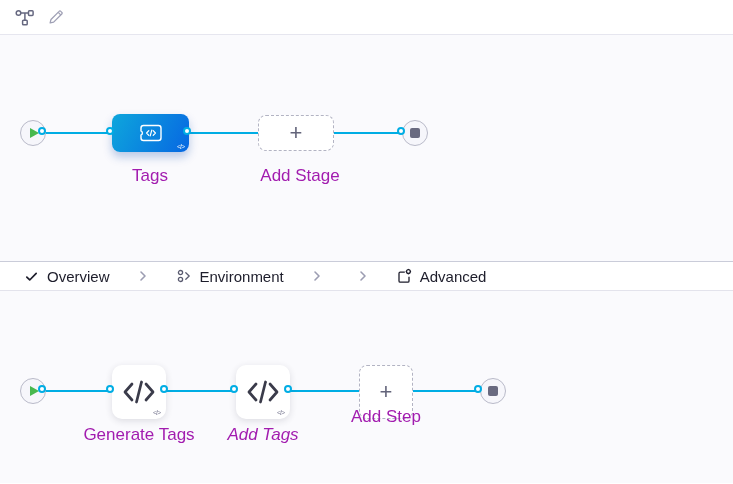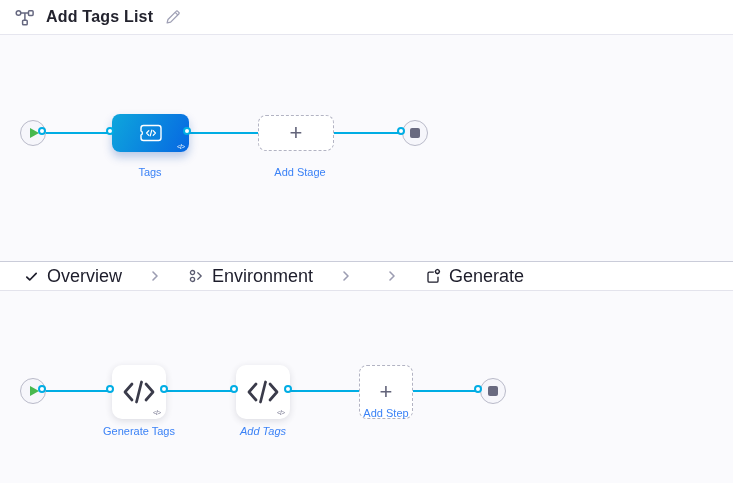--- a/index.html
+++ b/index.html
@@ -119,42 +119,42 @@
   }
   .step-card .badge {
     position: absolute;
     right: 6px; bottom: 3px;
     font-size: 7px;
     color: #7d7e95;
     letter-spacing: -1px;
   }
   .flow-label {
     position: absolute;
-    font-size: 11px;
-    color: #3b82f6;
+    font-size: 17px;
+    color: #a21caf;
     white-space: nowrap;
     transform: translateX(-50%);
     z-index: 2;
   }
   
   .tabbar {
     height: 30px;
     background: #fff;
     border-top: 1px solid #caccd9;
     border-bottom: 1px solid #e3e3ec;
     display: flex;
     align-items: center;
     padding-left: 14px;
     position: relative;
   }
   .tab {
     display: flex;
     align-items: center;
     gap: 8px;
-    font-size: 18px;
+    font-size: 15px;
     color: #1d1d2b;
     height: 100%;
     padding: 0 10px;
     position: relative;
     cursor: pointer;
     background: none; border: none;
     font-family: inherit;
   }
   .tab.active { font-weight: 700; padding: 0 24px; }
   .tab.active .underline {
@@ -175,21 +175,20 @@
 
 <div class="header">
   <span style="display:flex;">
     <svg width="22" height="20" viewBox="0 0 22 20" fill="none" stroke="#666880" stroke-width="1.5">
       <circle cx="4.5" cy="6" r="2.3"></circle>
       <rect x="14.5" y="3.8" width="4.6" height="4.6" rx="0.9"></rect>
       <rect x="8.6" y="13.2" width="4.6" height="4.6" rx="0.9"></rect>
       <path d="M6.8 6h7.7 M10.9 6v7.2"></path>
     </svg>
   </span>
-  <span class="title">Add Tags List</span>
   <button class="edit-btn">
     <span style="display:flex;">
       <svg width="16" height="16" viewBox="0 0 15 15" fill="none" stroke="#9fa0b5" stroke-width="1.2">
         <path d="M2 13l.8-3.2 7.6-7.6a1.1 1.1 0 0 1 1.6 0l.9.9a1.1 1.1 0 0 1 0 1.6l-7.6 7.6L2 13z" stroke-linejoin="round"></path>
         <path d="M9.6 3.2l2.3 2.3"></path>
       </svg>
     </span>
   </button>
 </div>
 
@@ -264,21 +263,21 @@
       </svg>
   </span>
   <button class="tab">
     <span style="display:flex;">
       <svg width="16" height="16" viewBox="0 0 16 16" fill="none" stroke="#1d1d2b" stroke-width="1.3">
         <path d="M13 8.8V13a1.2 1.2 0 0 1-1.2 1.2H4.2A1.2 1.2 0 0 1 3 13V5.4a1.2 1.2 0 0 1 1.2-1.2h4.6"></path>
         <circle cx="12.4" cy="3.6" r="1.9"></circle>
         <path d="M12.4 0.9v1.1M12.4 5.2v1.1M9.7 3.6h1.1M14 3.6h1.1" stroke-width="1"></path>
       </svg>
     </span>
-    <span>Generate</span>
+    <span>Advanced</span>
   </button>
 </div>
 
 <div class="canvas lower">
   <div class="flow-line" style="left:44px; top:99px; width:437px;"></div>
 
   <div class="endpoint" style="left:20px; top:87px;">
     <span class="play-tri"></span>
   </div>
 

